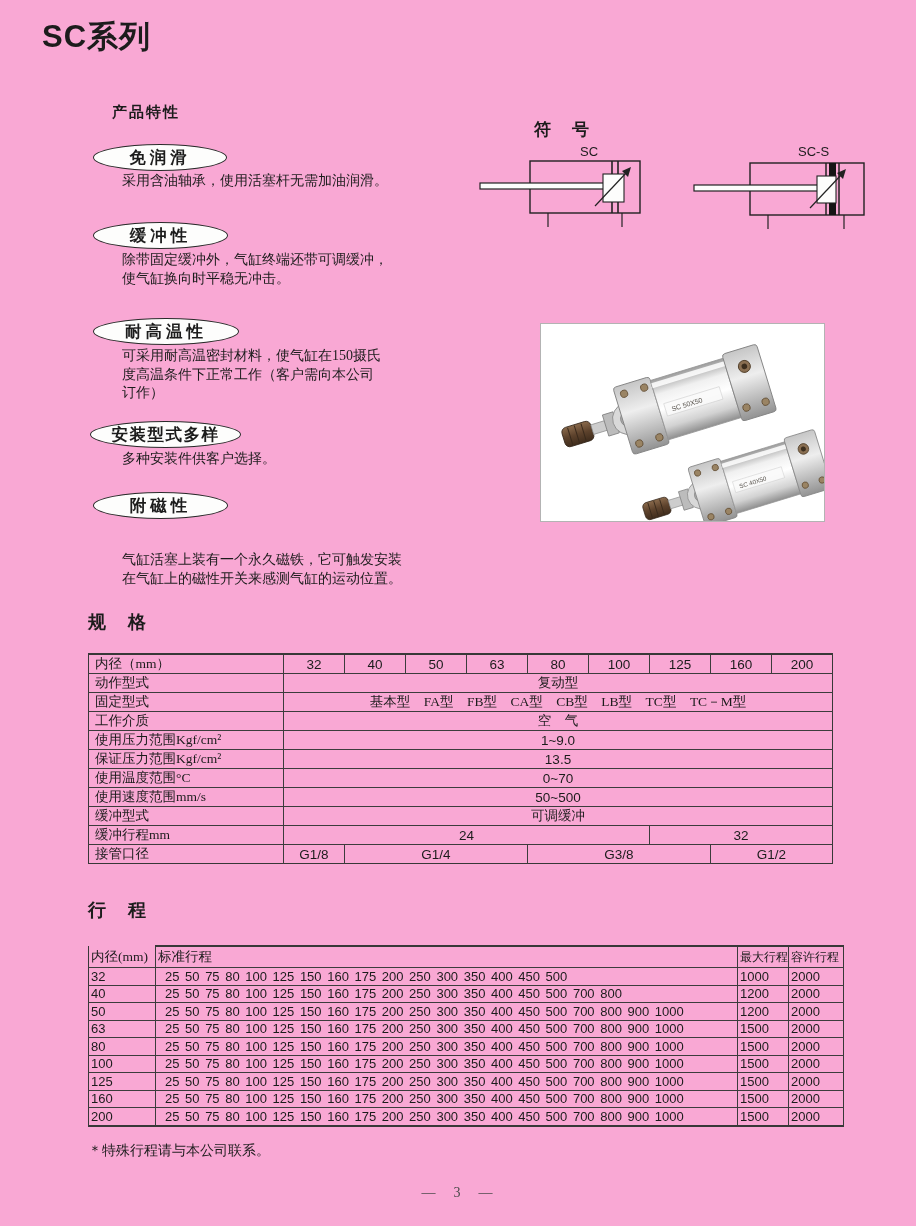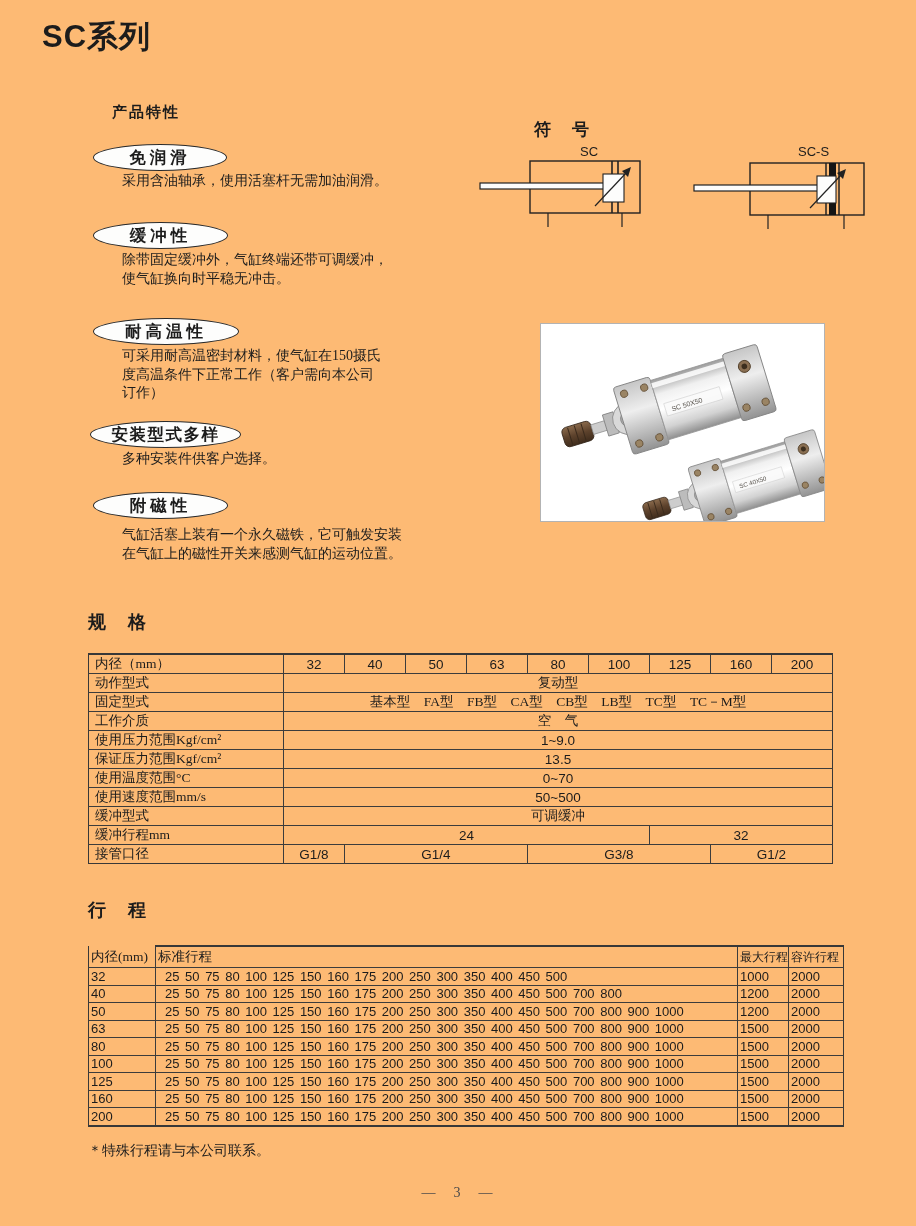--- a/index.html
+++ b/index.html
@@ -1,16 +1,16 @@
 <!DOCTYPE html>
 <html><head>
 <meta charset="utf-8">
 <style>
   html,body{margin:0;padding:0;background:#ffffff;}
-  .page{position:relative;width:916px;height:1226px;background:#fdba74;color:#1c1c1c;
+  .page{position:relative;width:916px;height:1226px;background:#f9a8d4;color:#1c1c1c;
         font-family:"Liberation Serif",serif;overflow:hidden;}
 
   
   .doc-title{position:absolute;left:42px;top:16px;font-family:"Liberation Sans",sans-serif;
              font-weight:700;font-size:31px;letter-spacing:1px;}
   .sec-heading{position:absolute;font-weight:700;font-size:18px;letter-spacing:2px;}
 
   
   .oval{position:absolute;height:27px;border:1.6px solid #2a2a2a;border-radius:50%;
         display:flex;align-items:center;justify-content:center;font-weight:700;
@@ -91,21 +91,21 @@
   <div class="oval wide" style="left:90px;top:421px;width:151px;">
     <span>安装型式多样</span>
   </div>
   <div class="fdesc" style="left:122px;top:450px;">
     <div class="dline">多种安装件供客户选择。</div>
   </div>
 
   <div class="oval" style="left:93px;top:492px;width:135px;">
     <span>附磁性</span>
   </div>
-  <div class="fdesc" style="left:122px;top:526px;">
+  <div class="fdesc" style="left:122px;top:551px;">
     <div class="dline">气缸活塞上装有一个永久磁铁，它可触发安装</div>
     <div class="dline">在气缸上的磁性开关来感测气缸的运动位置。</div>
   </div>
 
   <div class="sec-heading" style="left:534px;top:118px;font-size:17px;">符　号</div>
 
   <svg class="sym-svg" width="420" height="98" viewBox="0 0 420 98">
 
     <g>
       <text x="110" y="20">SC</text>

